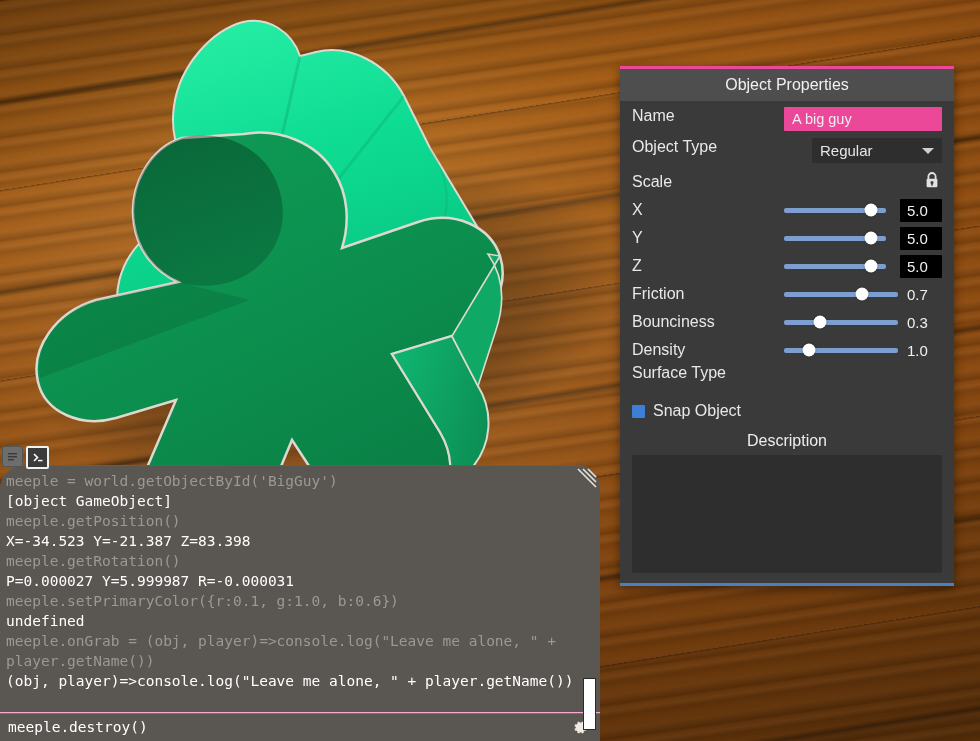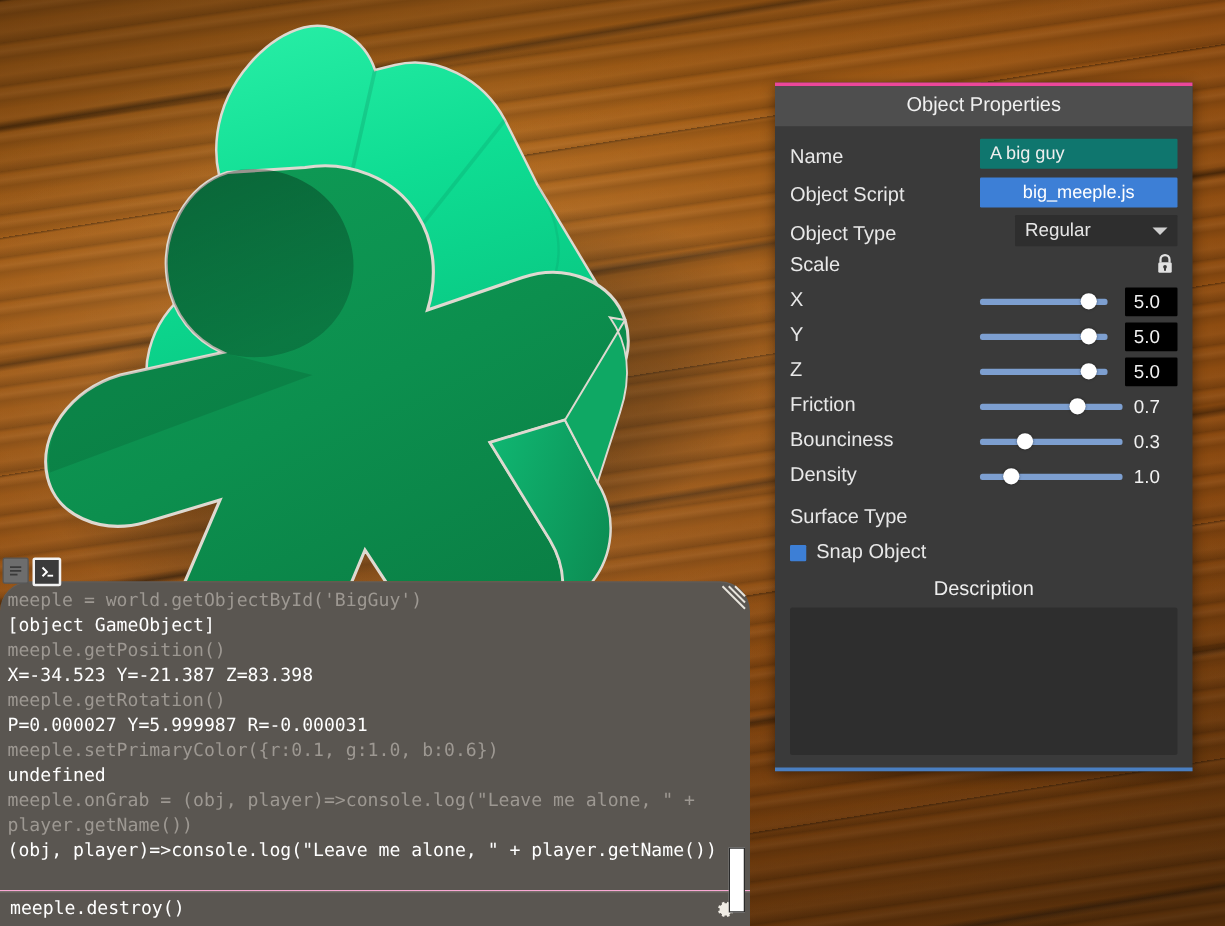--- a/index.html
+++ b/index.html
@@ -67,25 +67,25 @@
     position:absolute;left:620px;top:66px;width:334px;
     background:#3a3a3a;border-top:3px solid #ec4899;border-bottom:3px solid #4a7fc1;
     box-shadow:0 2px 10px rgba(0,0,0,.45);z-index:8;
   }
   #panel-title{
     height:32px;background:#4e4e4e;color:#f0f0f0;font-size:16px;
     display:flex;align-items:center;justify-content:center;
   }
   #panel-body{padding:6px 12px 10px 12px;}
 
-  .row{display:flex;align-items:flex-end;height:28px;margin-bottom:3px;}
+  .row{display:flex;align-items:flex-start;height:28px;margin-bottom:3px;}
   .row .lbl{width:152px;color:#e8e8e8;font-size:16px;flex-shrink:0;}
 
   .tfield{
-    flex:1;height:24px;background:#0f766e;color:#eeeeee;font-size:14.5px;
+    flex:1;height:24px;background:#ec4899;color:#eeeeee;font-size:14.5px;
     display:flex;align-items:center;padding:0 8px;box-sizing:border-box;border-radius:1px;
   }
   .tfield.highlight{background:#3d7fd6;color:#ffffff;justify-content:center;}
 
   .dropdown{
     flex:1;height:25px;background:#2e2e2e;color:#e6e6e6;font-size:15px;
     display:flex;align-items:center;padding:0 8px;box-sizing:border-box;
     justify-content:space-between;border-radius:1px;margin-left:28px;
   }
   .caret{width:0;height:0;border-left:6px solid transparent;border-right:6px solid transparent;
@@ -260,24 +260,20 @@
   <div id="panel-title">Object Properties</div>
 
   <div id="panel-body">
 
     <div class="row">
       <div class="lbl">Name</div>
       <div class="tfield">A big guy</div>
     </div>
 
 
-    <div class="row">
-      <div class="lbl">Object Script</div>
-      <div class="tfield highlight">big_meeple.js</div>
-    </div>
 
     <div class="row">
       <div class="lbl">Object Type</div>
       <div class="dropdown">
         <span>Regular</span>
         <span class="caret"></span>
       </div>
     </div>
 
     <div class="scale-head">

